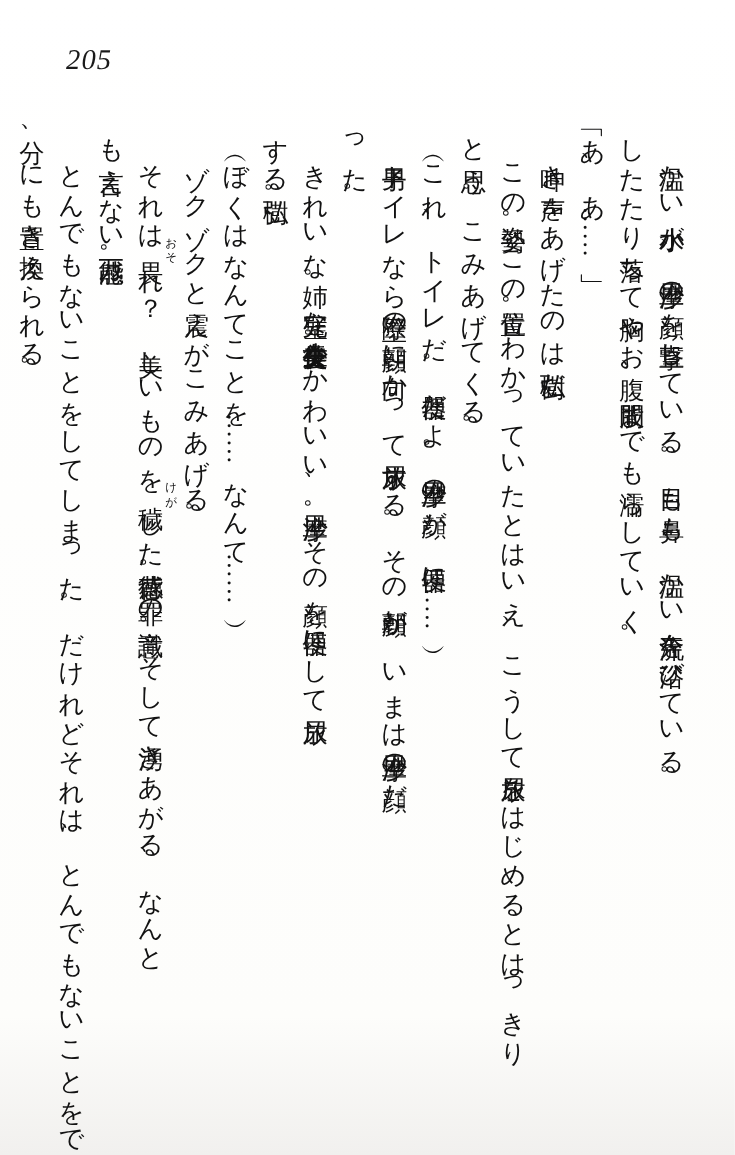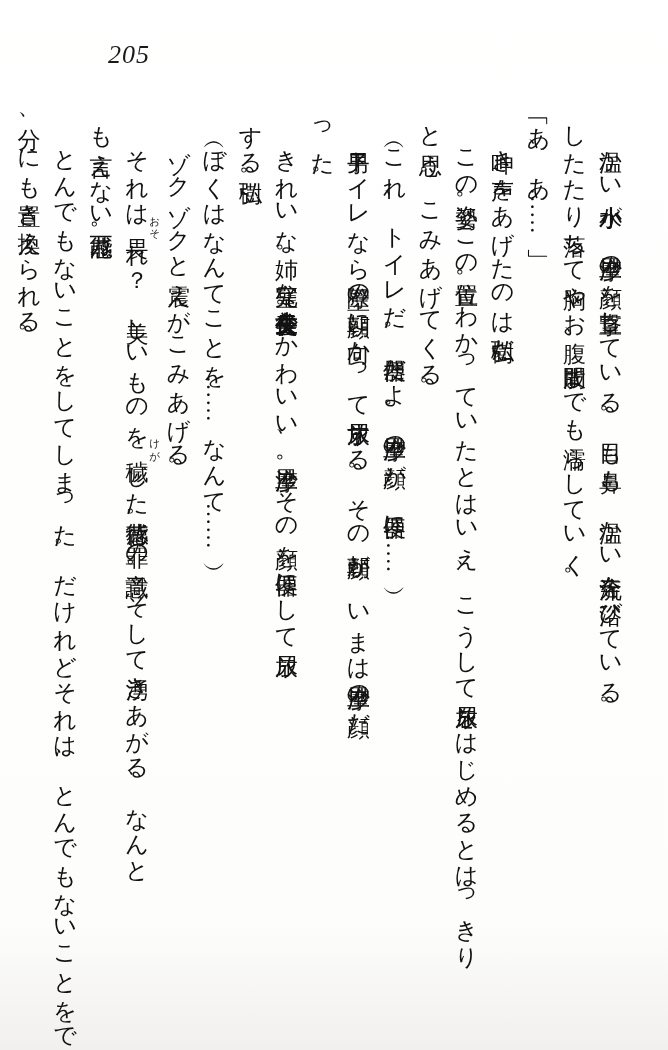--- a/index.html
+++ b/index.html
@@ -19,21 +19,20 @@
     inset: 0;
   }
   .page-number {
     position: absolute;
     top: 40px;
     left: 60px;
     font-size: 26px;
     font-style: italic;
     color: #1a1a1a;
     letter-spacing: 1px;
-    margin-left: 48px;
   }
   .text-body {
     position: absolute;
     top: 110px;
     right: 40px;
     height: 908px;
     writing-mode: vertical-rl;
     text-orientation: mixed;
     font-size: 23px;
     line-height: 36px;

